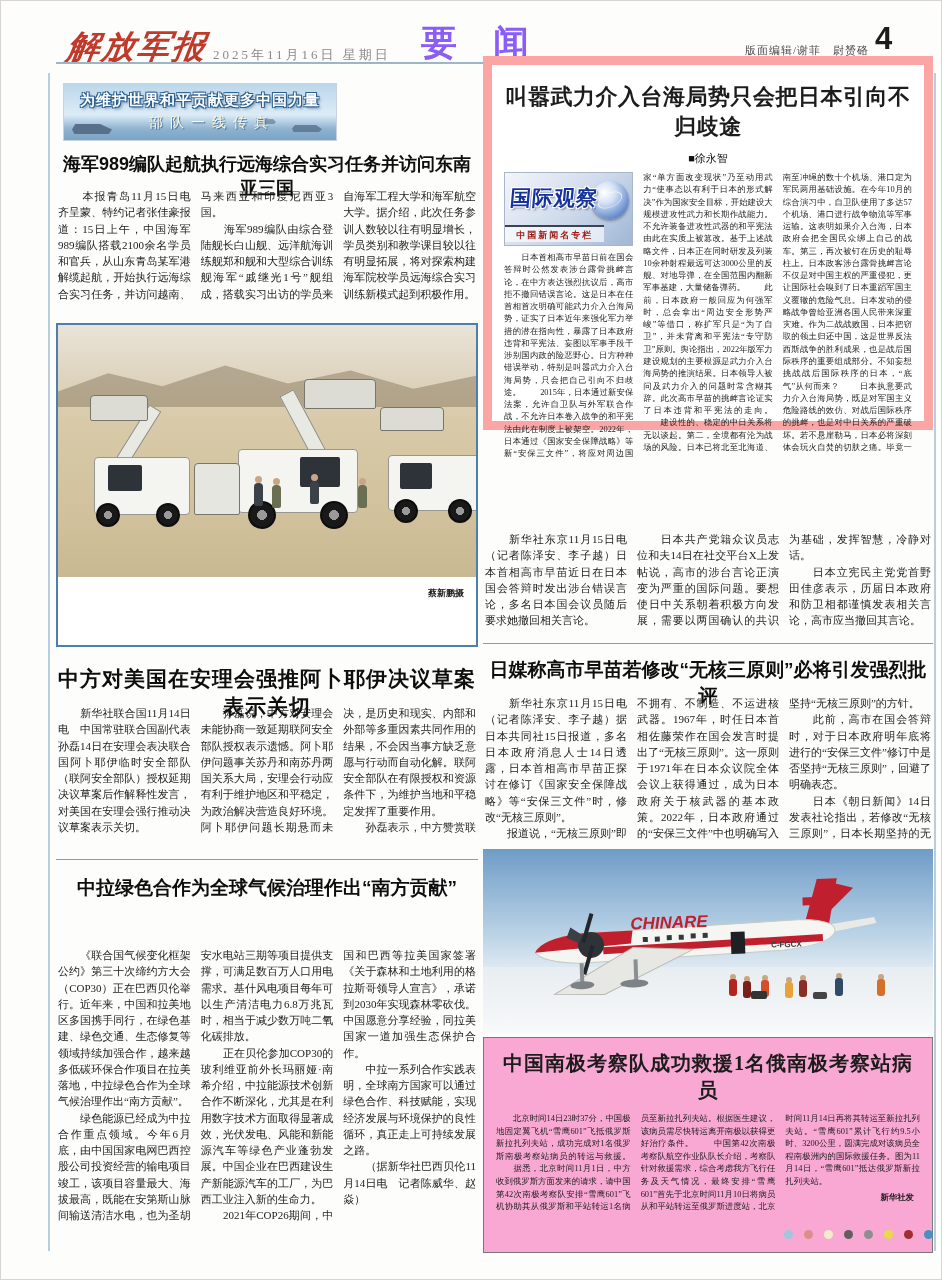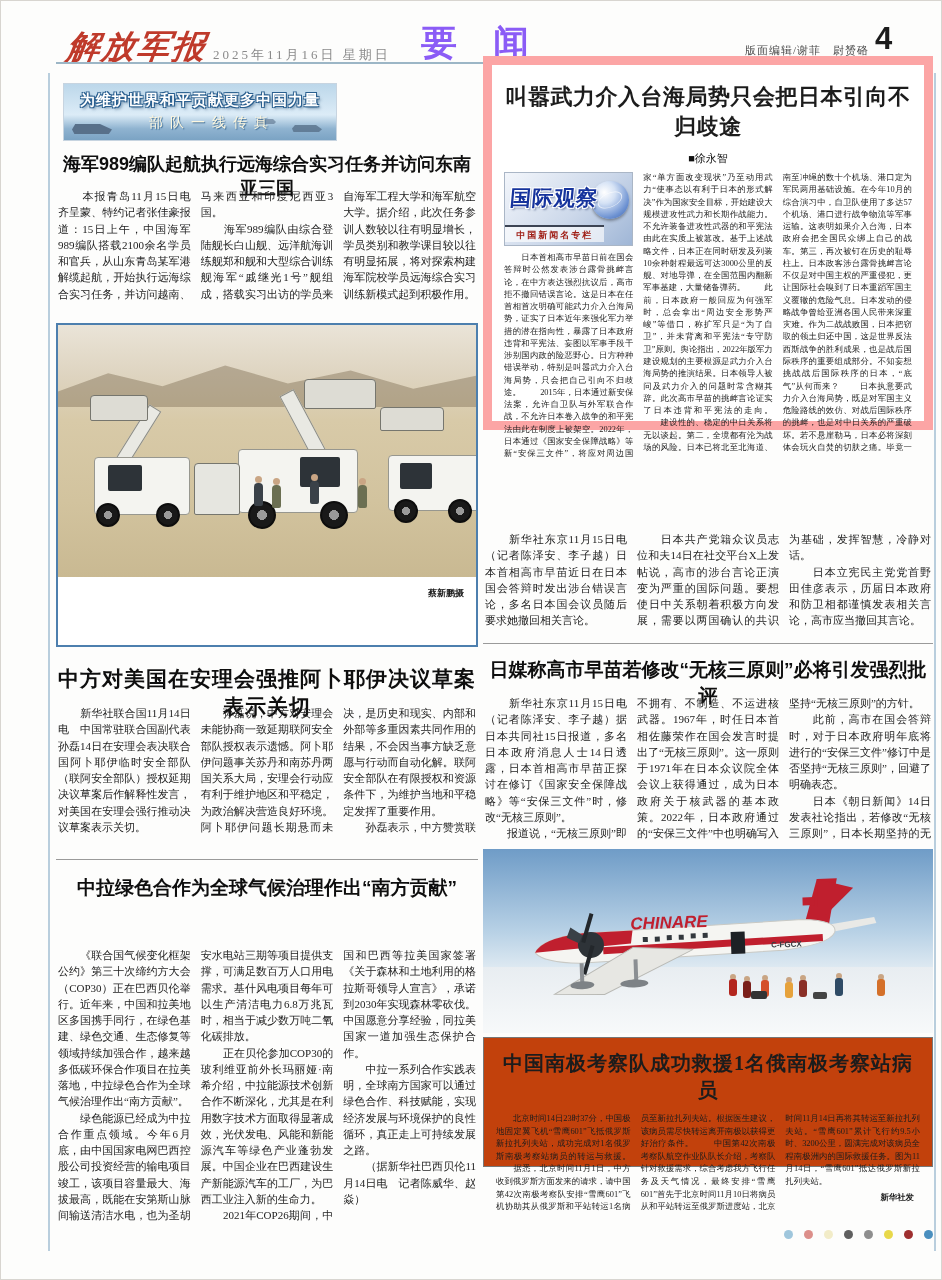--- a/index.html
+++ b/index.html
@@ -93,22 +93,22 @@
   .globe { position:absolute; right:3px; top:8px; width:38px; height:38px; border-radius:50%;
     background:radial-gradient(circle at 35% 30%,#ffffff 0%,#d5e2f5 30%,#6d92d2 70%,#3a5fa8 100%);
     box-shadow:0 2px 3px rgba(0,0,0,.35); }
   .globe::after { content:""; position:absolute; inset:6px; border-radius:50%;
     border:1px solid rgba(255,255,255,.7); transform:rotate(-25deg) scaleY(.55); }
 
   
   .plane-photo { position:absolute; left:482px; top:848px; width:450px; height:184px; overflow:hidden; }
 
   
-  .ant-box { position:absolute; left:482px; top:1036px; width:450px; height:130px;
-    border:1px solid #777; background:#c2410c; padding:12px 12px 6px; }
+  .ant-box { position:absolute; left:482px; top:1036px; width:450px; height:216px;
+    border:1px solid #777; background:#f9a8d4; padding:12px 12px 6px; }
   .ant-headline { text-align:center; font-size:20px; font-weight:bold;
     font-family:"Liberation Serif",serif; letter-spacing:1px; }
   .ant-cols { margin-top:9px; height:128px; column-count:3; column-gap:10px; font-size:8.4px;
     line-height:1.5; text-align:justify; overflow:hidden; }
 
   
   .dots { position:absolute; left:690px; top:1224px; width:242px; text-align:right; }
   .dot { display:inline-block; width:9px; height:9px; border-radius:50%; margin-left:11px; }
 </style>
 </head>

